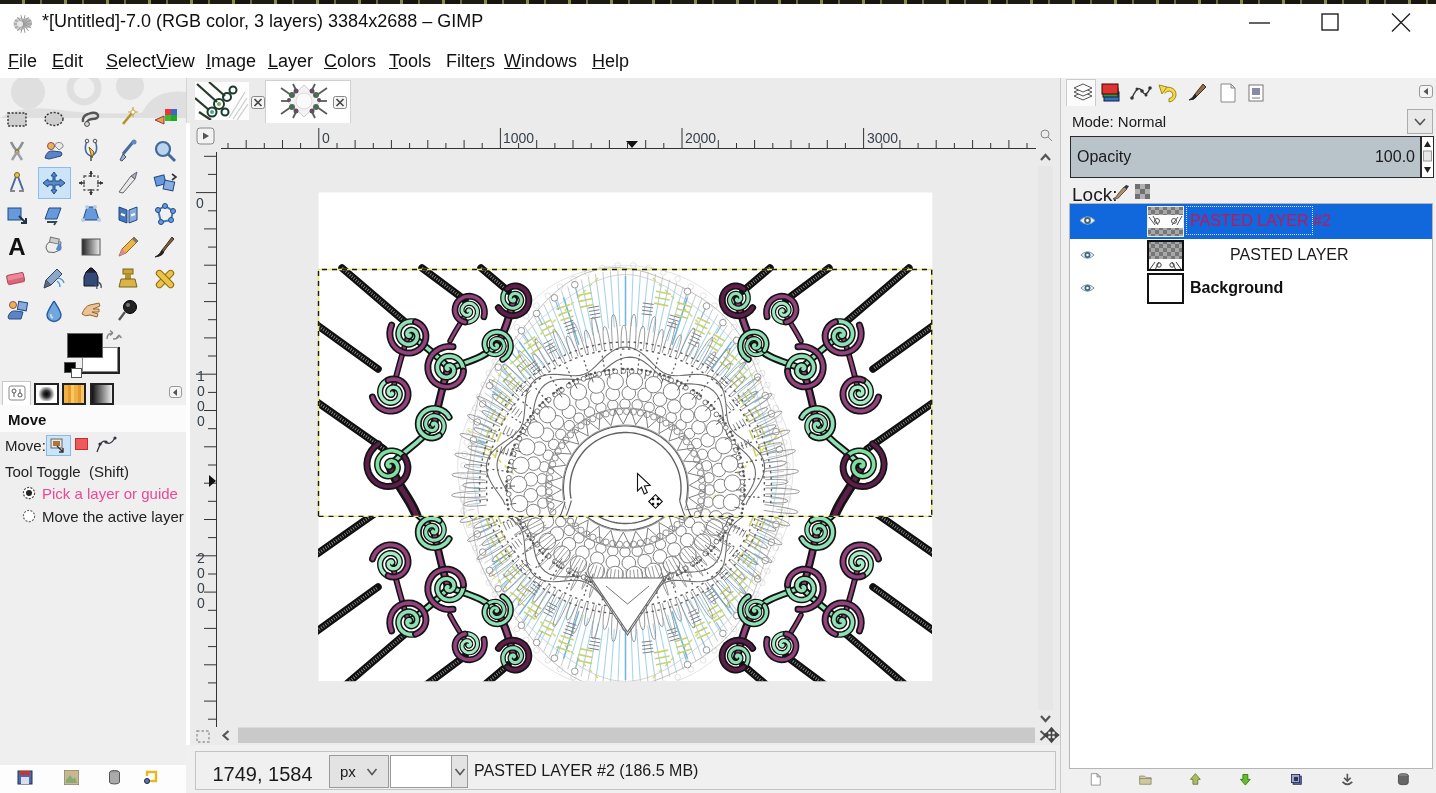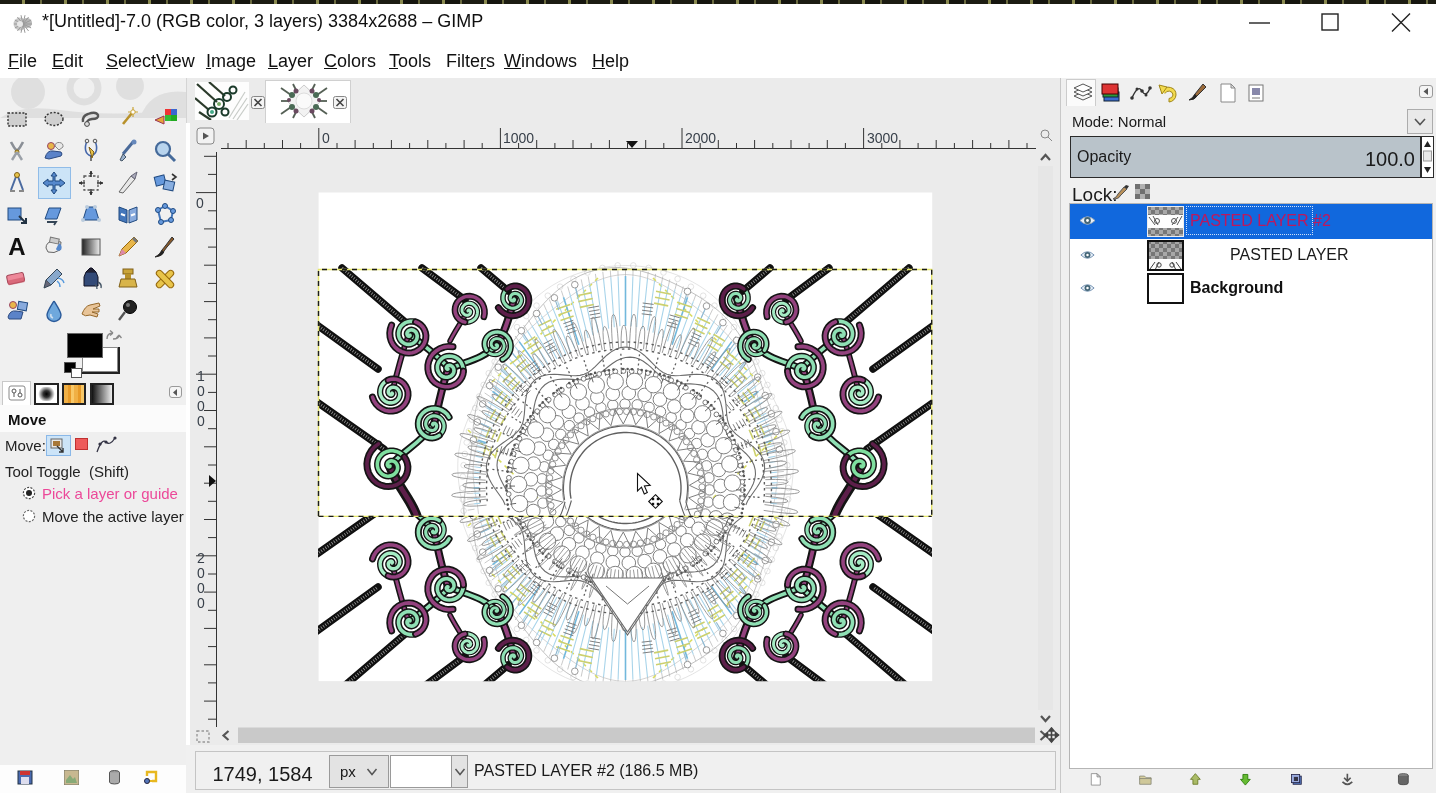--- a/index.html
+++ b/index.html
@@ -1022,21 +1022,21 @@
 <svg class="abs" style="left:1422px;top:88px" width="8" height="7" viewBox="0 0 8 7">
     <path d="M6 0 L1.5 3.5 L6 7 Z" fill="#555"></path>
   </svg>
 <div class="txt" style="left:1072px;top:113px;font-size:15px;color:#1a1a1a;">Mode: Normal</div>
 <div class="abs" style="left:1407px;top:109px;width:26px;height:25px;background:#e9e9e9;border:1px solid #acacac;"></div>
 <svg class="abs" style="left:1414px;top:118px" width="12" height="8" viewBox="0 0 12 8">
     <path d="M1 1 L6 6.5 L11 1" fill="none" stroke="#555" stroke-width="1.6"></path>
   </svg>
 <div class="abs" style="left:1070px;top:136px;width:351px;height:42px;background:#b9c3ca;border:1px solid #2a2a2a;"></div>
 <div class="txt" style="left:1077px;top:148px;font-size:16px;color:#1a1a1a;">Opacity</div>
-<div class="txt" style="left:1345px;top:148px;width:70px;text-align:right;font-size:20px;color:#1a1a1a;">100.0</div>
+<div class="txt" style="left:1345px;top:148px;width:70px;text-align:right;font-size:16px;color:#1a1a1a;">100.0</div>
 <div class="abs" style="left:1421px;top:136px;width:13px;height:42px;background:#fff;border:1px solid #2a2a2a;"></div>
 <svg class="abs" style="left:1423px;top:139px" width="9" height="36" viewBox="0 0 9 36">
     <path d="M4.5 2 L8 8 H1 Z" fill="#222"></path>
     <rect x="0.5" y="12" width="8" height="10" fill="#e8e8e8" stroke="#999"></rect>
     <path d="M4.5 34 L8 28 H1 Z" fill="#222"></path>
   </svg>
 <div class="txt" style="left:1072px;top:184px;font-size:19px;color:#1a1a1a;">Lock:</div>
 <svg class="abs" style="left:1112px;top:184px" width="18" height="16" viewBox="0 0 18 16">
     <path d="M1 15 Q5 13 6 10 L12 3 L15 5 L8 12 Q7 15 1 15" fill="#b8905a" stroke="#555"></path>
     <path d="M12 3 L15 5 L17 2 L14 1Z" fill="#333"></path>

